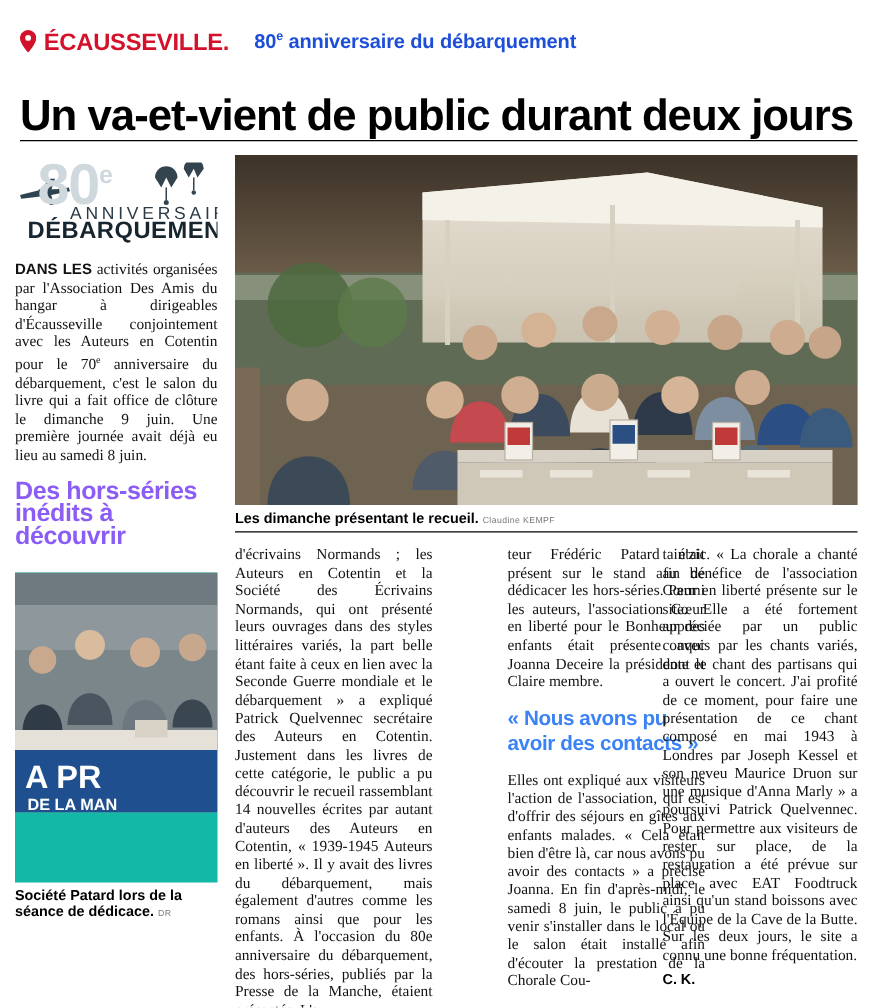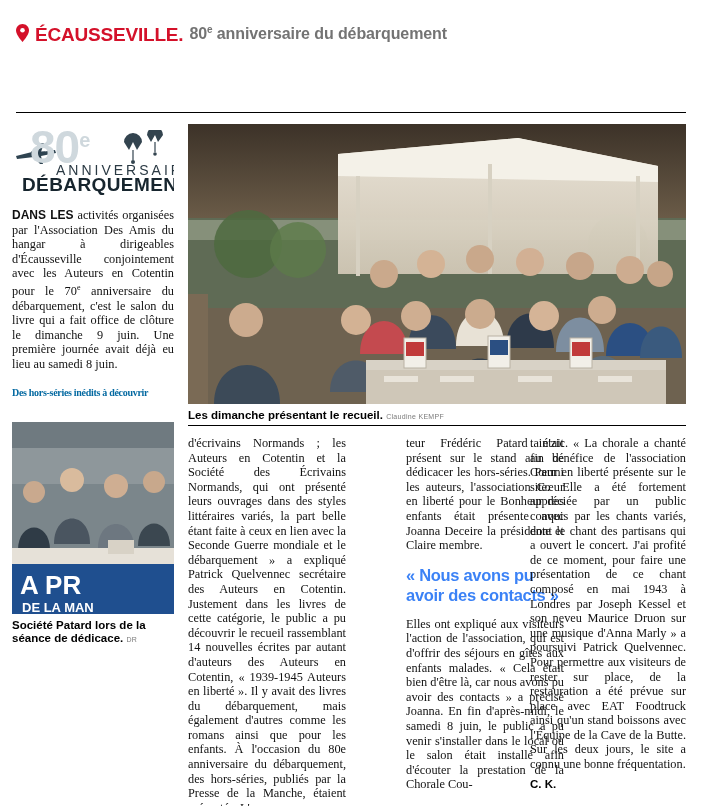--- a/index.html
+++ b/index.html
@@ -42,22 +42,22 @@
   .kicker-place {
     font-weight: bold;
     font-size: 19px;
     letter-spacing: -0.2px;
     color: #d4112a;
     text-transform: uppercase;
   }
   .kicker-rest {
     font-weight: bold;
     font-size: 16px;
-    color: #737373;
-    margin-left: 6px;
+    color: #1d4ed8;
+    margin-left: 20px;
     letter-spacing: -0.1px;
   }
   .kicker-rest sup { font-size: 10px; vertical-align: super; }
 
   .headline {
     position: absolute;
     left: 16px;
     top: 50px;
     width: 672px;
     font-family: "Liberation Sans", sans-serif;
@@ -142,41 +142,41 @@
     color: #111;
   }
   .body-text .dropcap-lead {
     font-family: "Liberation Sans", sans-serif;
     font-weight: bold;
     font-size: 12px;
   }
   .body-text sup { font-size: 8px; vertical-align: super; }
 
   .subhead {
-    font-family: Liberation Serif, serif;
-    font-weight: bold;
-    font-size: 10px;
+    font-family: Liberation Sans, sans-serif;
+    font-weight: bold;
+    font-size: 20px;
     line-height: 18px;
-    color: #0369a1;
+    color: #8b5cf6;
     letter-spacing: -0.3px;
   }
 
   .quote-left {
     font-family: "Liberation Serif", serif;
     font-size: 12.3px;
     line-height: 14.6px;
     text-align: justify;
   }
 
   .photo-left {
     width: 162px;
-    height: 192px;
+    height: 248px;
     position: relative;
     overflow: hidden;
-    background: #eab308;
+    background: #14b8a6;
   }
   .caption-left {
     font-family: "Liberation Sans", sans-serif;
     font-weight: bold;
     font-size: 11.5px;
     line-height: 13.5px;
     color: #000;
     margin-top: 5px;
   }
   .caption-credit {
@@ -273,20 +273,21 @@
         <path d="M6.5 0C2.9 0 0 2.9 0 6.5C0 11 6.5 18 6.5 18S13 11 13 6.5C13 2.9 10.1 0 6.5 0Z" fill="#d4112a"></path>
         <circle cx="6.5" cy="6.3" r="2.3" fill="#ffffff"></circle>
       </svg>
     </span>
     <span class="kicker-place">ÉCAUSSEVILLE.</span>
     <span class="kicker-rest">
       <span>80</span><sup>e</sup><span> anniversaire du débarquement</span>
     </span>
   </div>
 
+  <h1 class="headline">Un va-et-vient de public durant deux jours</h1>
   <div class="rule-top"></div>
 
   <div class="col-left">
 
     <div class="logo-box">
       <span class="logo-plane">
         <svg width="44" height="26" viewBox="0 0 44 26" xmlns="http://www.w3.org/2000/svg">
           <path d="M2 16 L18 12 L26 3 L30 3 L27 12 L41 10 L42 13 L27 16 L29 24 L26 24 L20 17 L3 19 Z" fill="#2e4350"></path>
           <rect x="17" y="11.5" width="14" height="1.4" fill="#2e4350"></rect>
         </svg>

